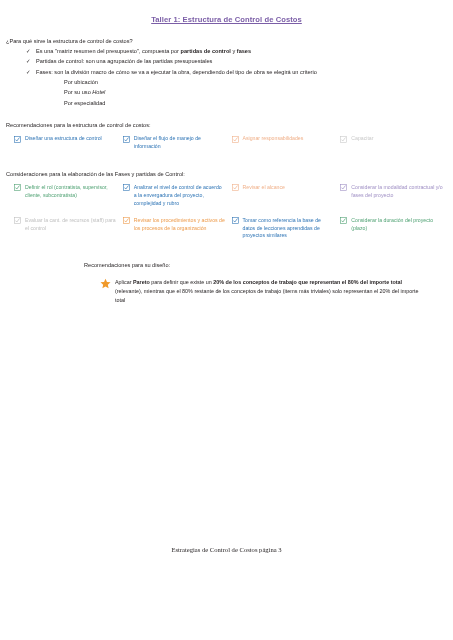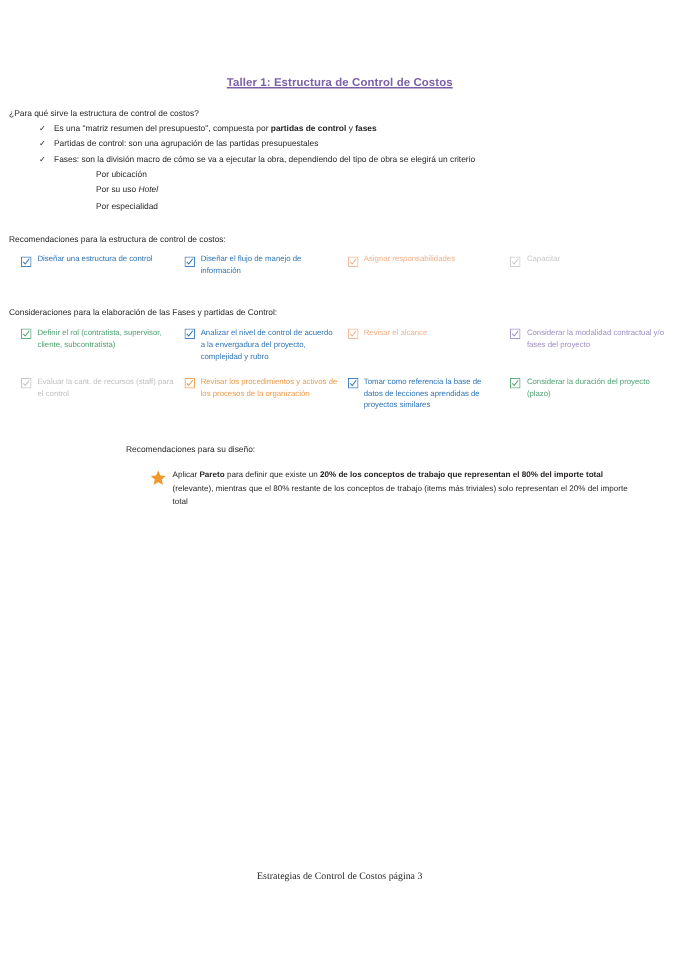--- a/index.html
+++ b/index.html
@@ -12,21 +12,20 @@
     background: #ffffff;
     font-family: "Liberation Sans", sans-serif;
     color: #231f20;
     position: relative;
     overflow: hidden;
   }
   .page {
     position: relative;
     width: 453px;
     height: 561px;
-    margin-top: 35px;
   }
 
   
   .doc-title {
     text-align: center;
     font-size: 7.6px;
     font-weight: bold;
     color: #7b5ea7;
     text-decoration: underline;
     padding-top: 15px;

